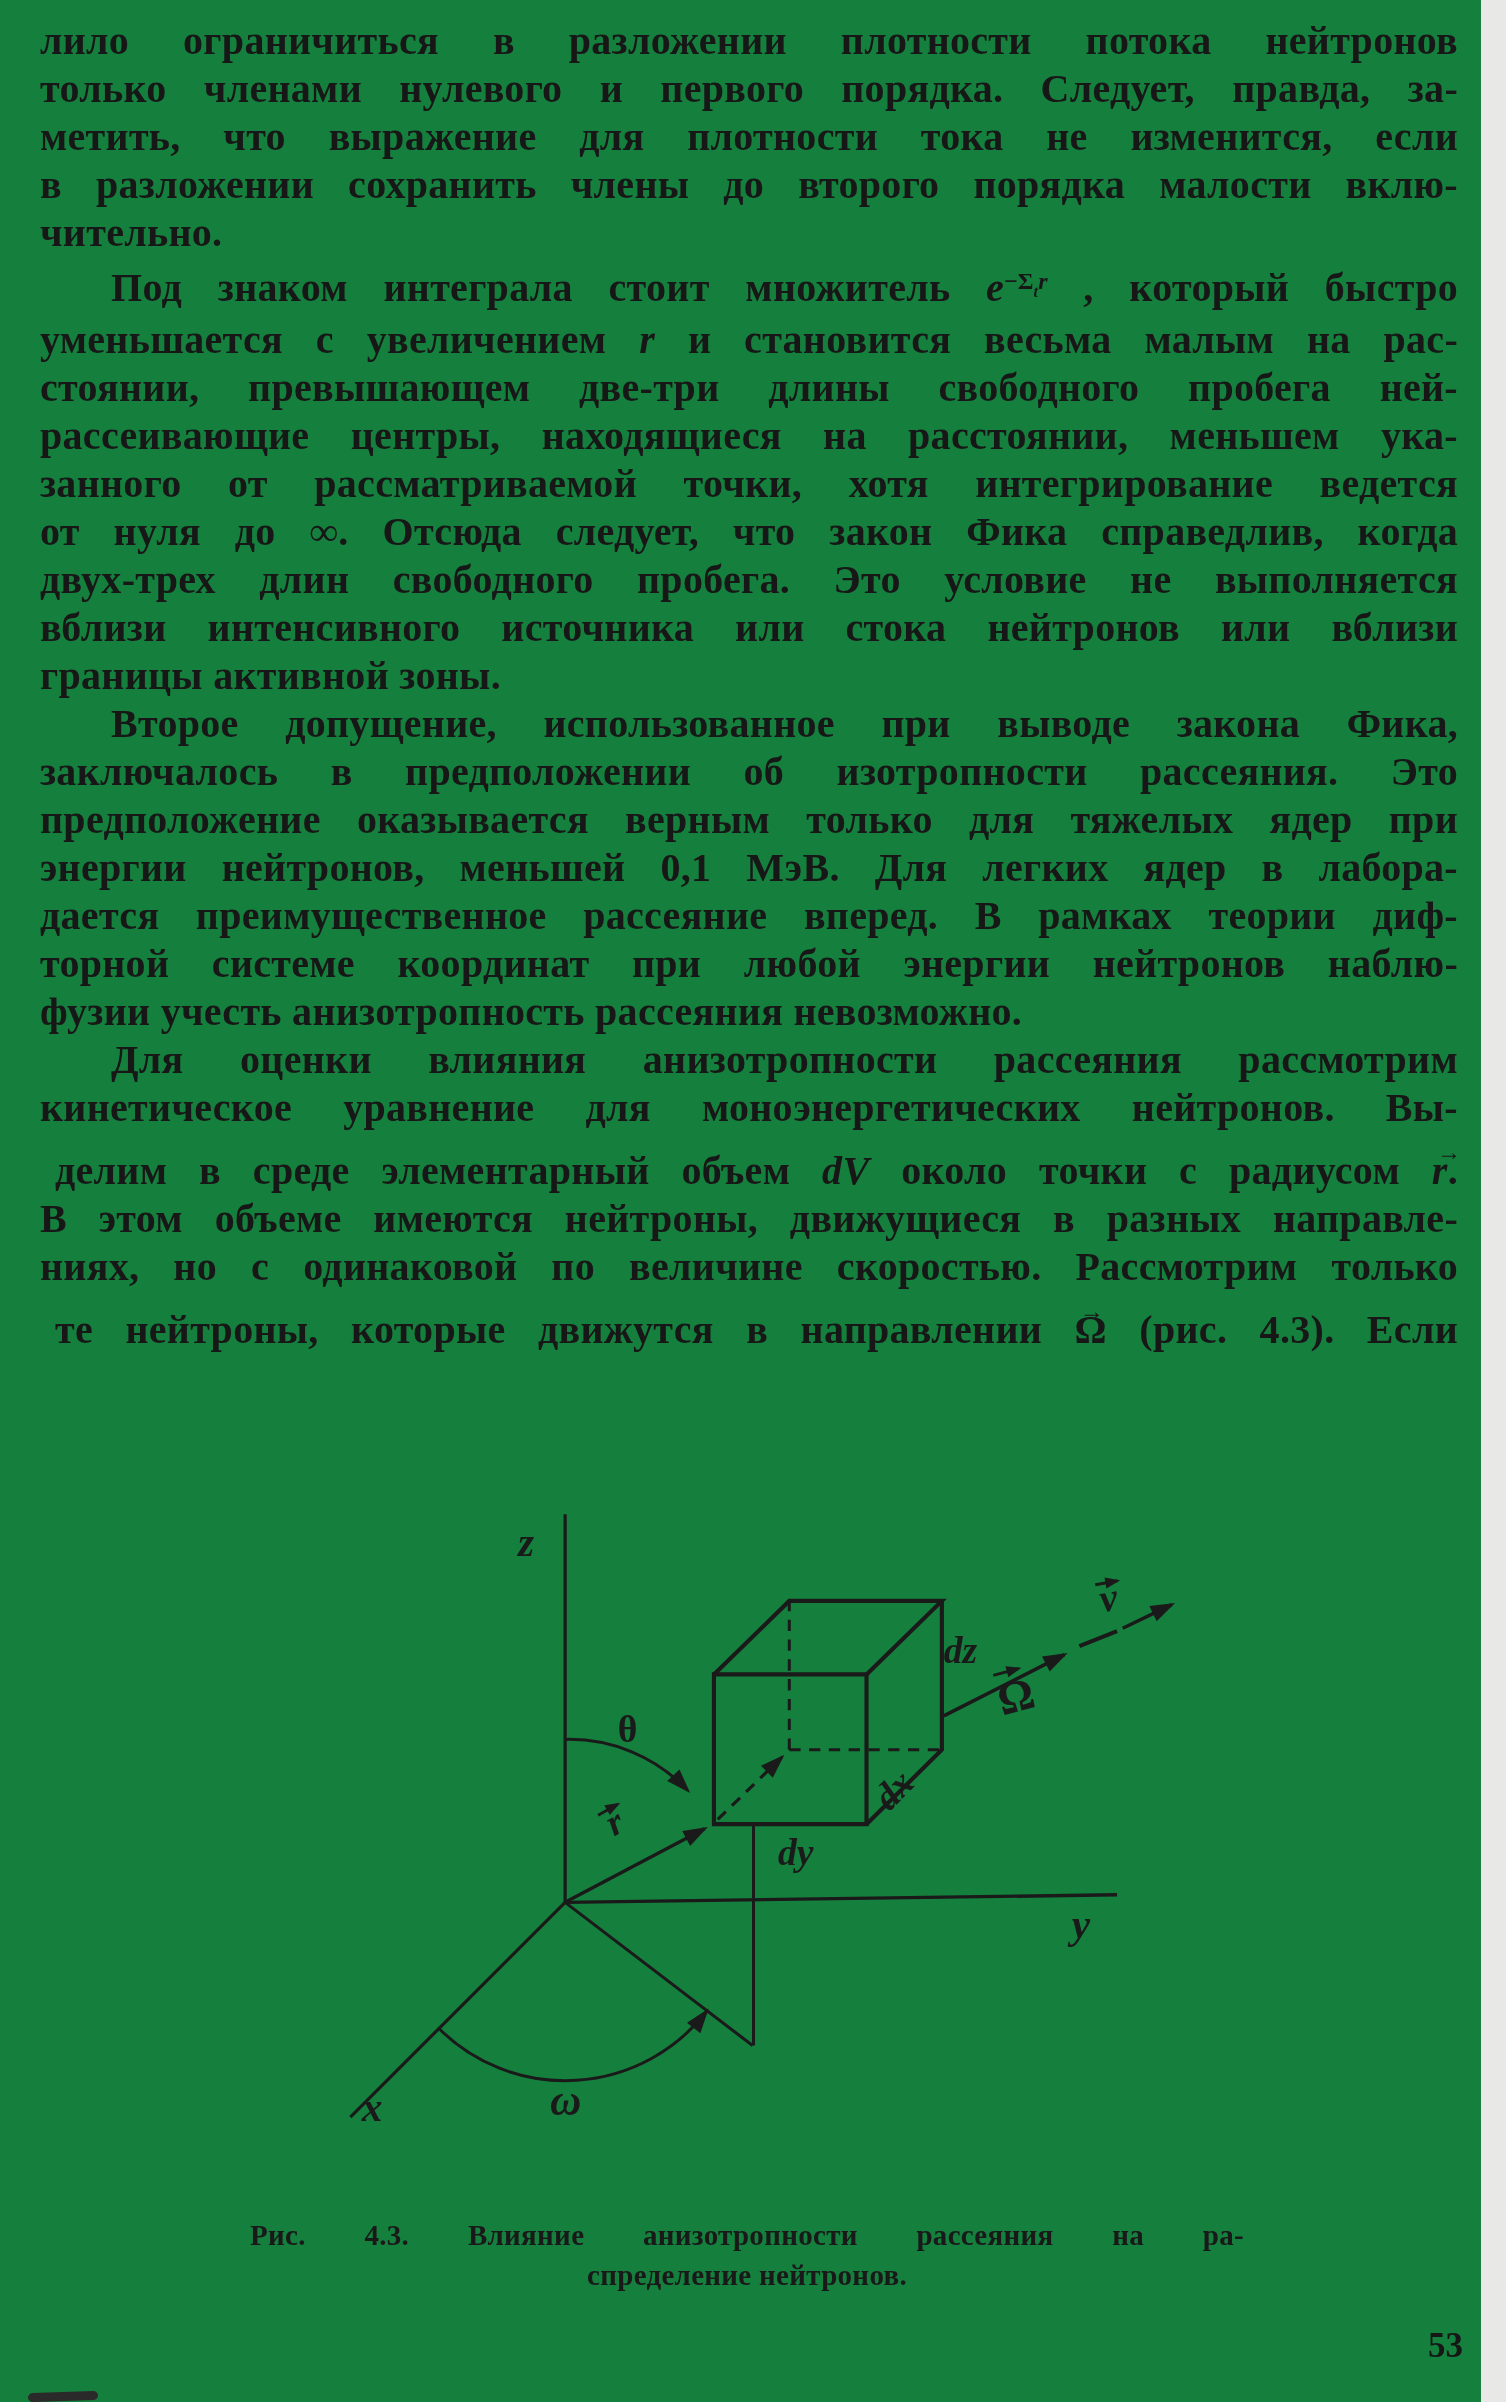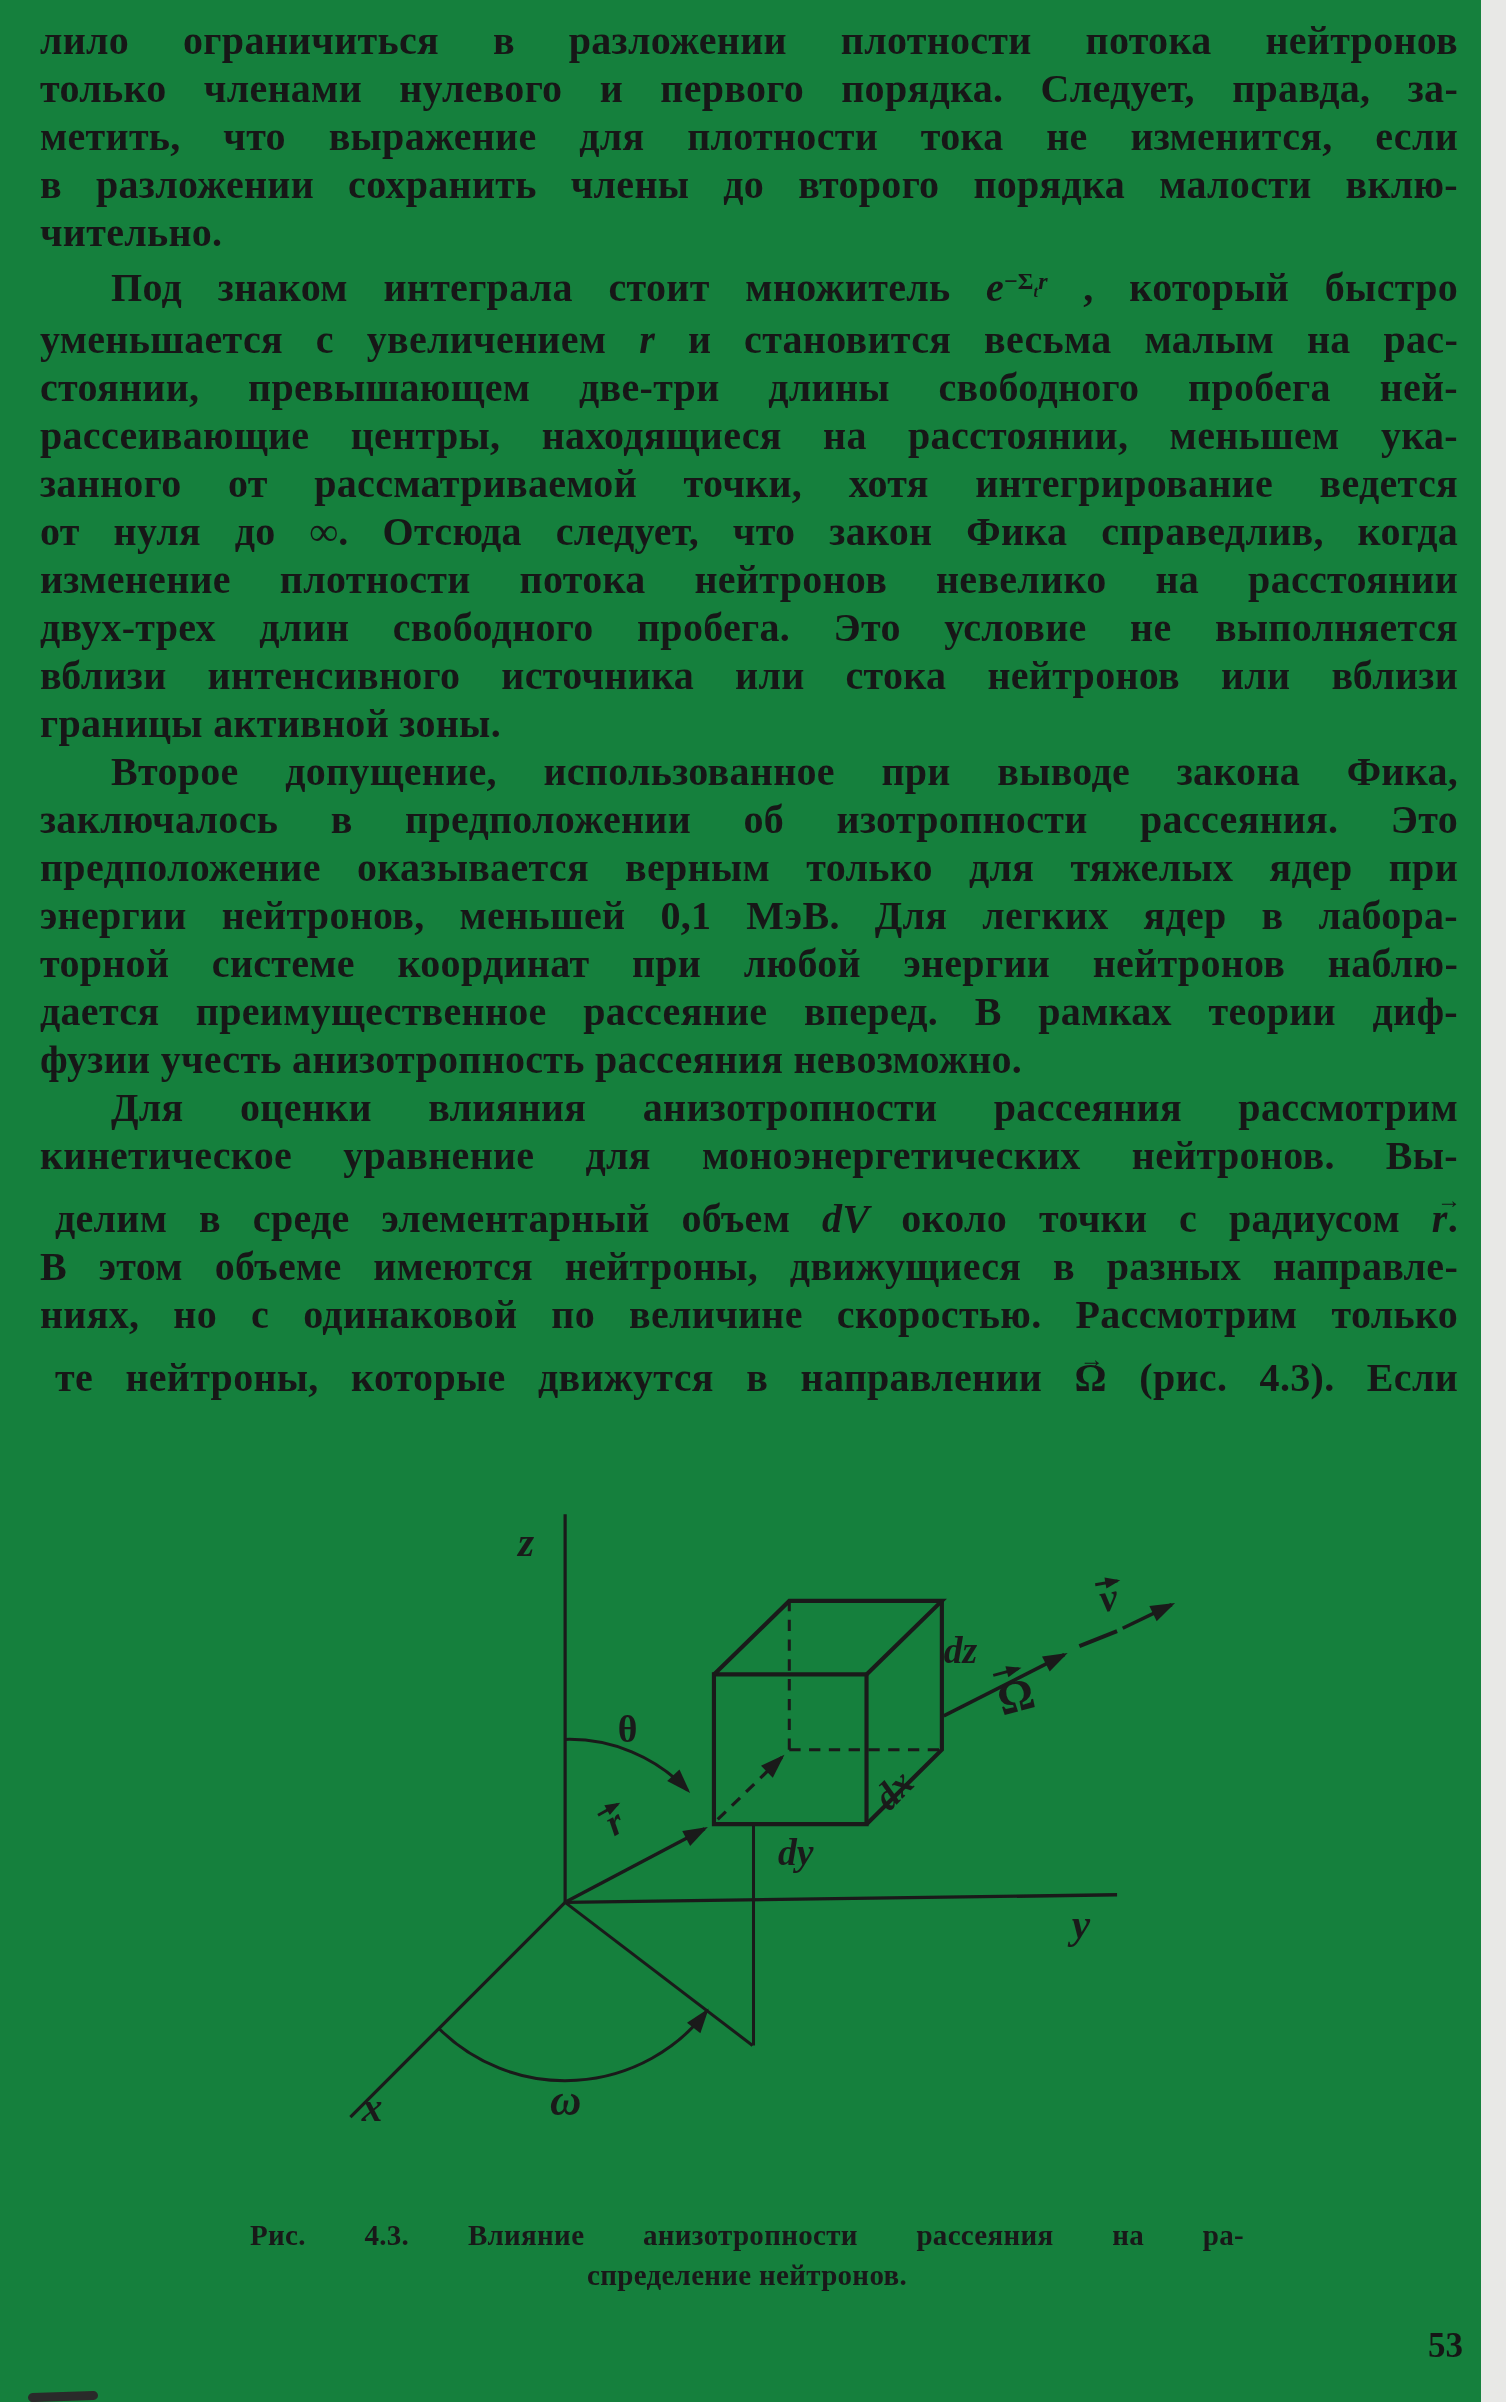--- a/index.html
+++ b/index.html
@@ -72,30 +72,29 @@
       <div class="line">только членами нулевого и первого порядка. Следует, правда, за-</div>
       <div class="line">метить, что выражение для плотности тока не изменится, если</div>
       <div class="line">в разложении сохранить члены до второго порядка малости вклю-</div>
       <div class="line last">чительно.</div>
       <div class="line indent"><span>Под знаком интеграла стоит множитель </span><span class="s-i">e</span><span class="s-sup">−Σ</span><span class="s-supsub s-i">t</span><span class="s-sup s-i">r</span><span> , который быстро</span></div>
       <div class="line"><span>уменьшается с увеличением </span><span class="s-i">r</span><span> и становится весьма малым на рас-</span></div>
       <div class="line">стоянии, превышающем две-три длины свободного пробега ней-</div>
       <div class="line">рассеивающие центры, находящиеся на расстоянии, меньшем ука-</div>
       <div class="line">занного от рассматриваемой точки, хотя интегрирование ведется</div>
       <div class="line">от нуля до ∞. Отсюда следует, что закон Фика справедлив, когда</div>
-      <div class="line">изменение плотности потока нейтронов невелико на расстоянии</div>
       <div class="line">двух-трех длин свободного пробега. Это условие не выполняется</div>
       <div class="line">вблизи интенсивного источника или стока нейтронов или вблизи</div>
       <div class="line last">границы активной зоны.</div>
       <div class="line indent">Второе допущение, использованное при выводе закона Фика,</div>
       <div class="line">заключалось в предположении об изотропности рассеяния. Это</div>
       <div class="line">предположение оказывается верным только для тяжелых ядер при</div>
       <div class="line">энергии нейтронов, меньшей 0,1 МэВ. Для легких ядер в лабора-</div>
+      <div class="line">дается преимущественное рассеяние вперед. В рамках теории диф-</div>
       <div class="line">торной системе координат при любой энергии нейтронов наблю-</div>
-      <div class="line">дается преимущественное рассеяние вперед. В рамках теории диф-</div>
       <div class="line last">фузии учесть анизотропность рассеяния невозможно.</div>
       <div class="line indent">Для оценки влияния анизотропности рассеяния рассмотрим</div>
       <div class="line">кинетическое уравнение для моноэнергетических нейтронов. Вы-</div>
       <div class="line extra"><span>делим в среде элементарный объем </span><span class="s-i">dV</span><span> около точки с радиусом </span><span class="s-i s-vec">r</span><span>.</span></div>
       <div class="line">В этом объеме имеются нейтроны, движущиеся в разных направле-</div>
       <div class="line">ниях, но с одинаковой по величине скоростью. Рассмотрим только</div>
       <div class="line extra"><span>те нейтроны, которые движутся в направлении </span><span class="s-vec">Ω</span><span> (рис. 4.3). Если</span></div>
     </div>
 
   <div class="figure">

